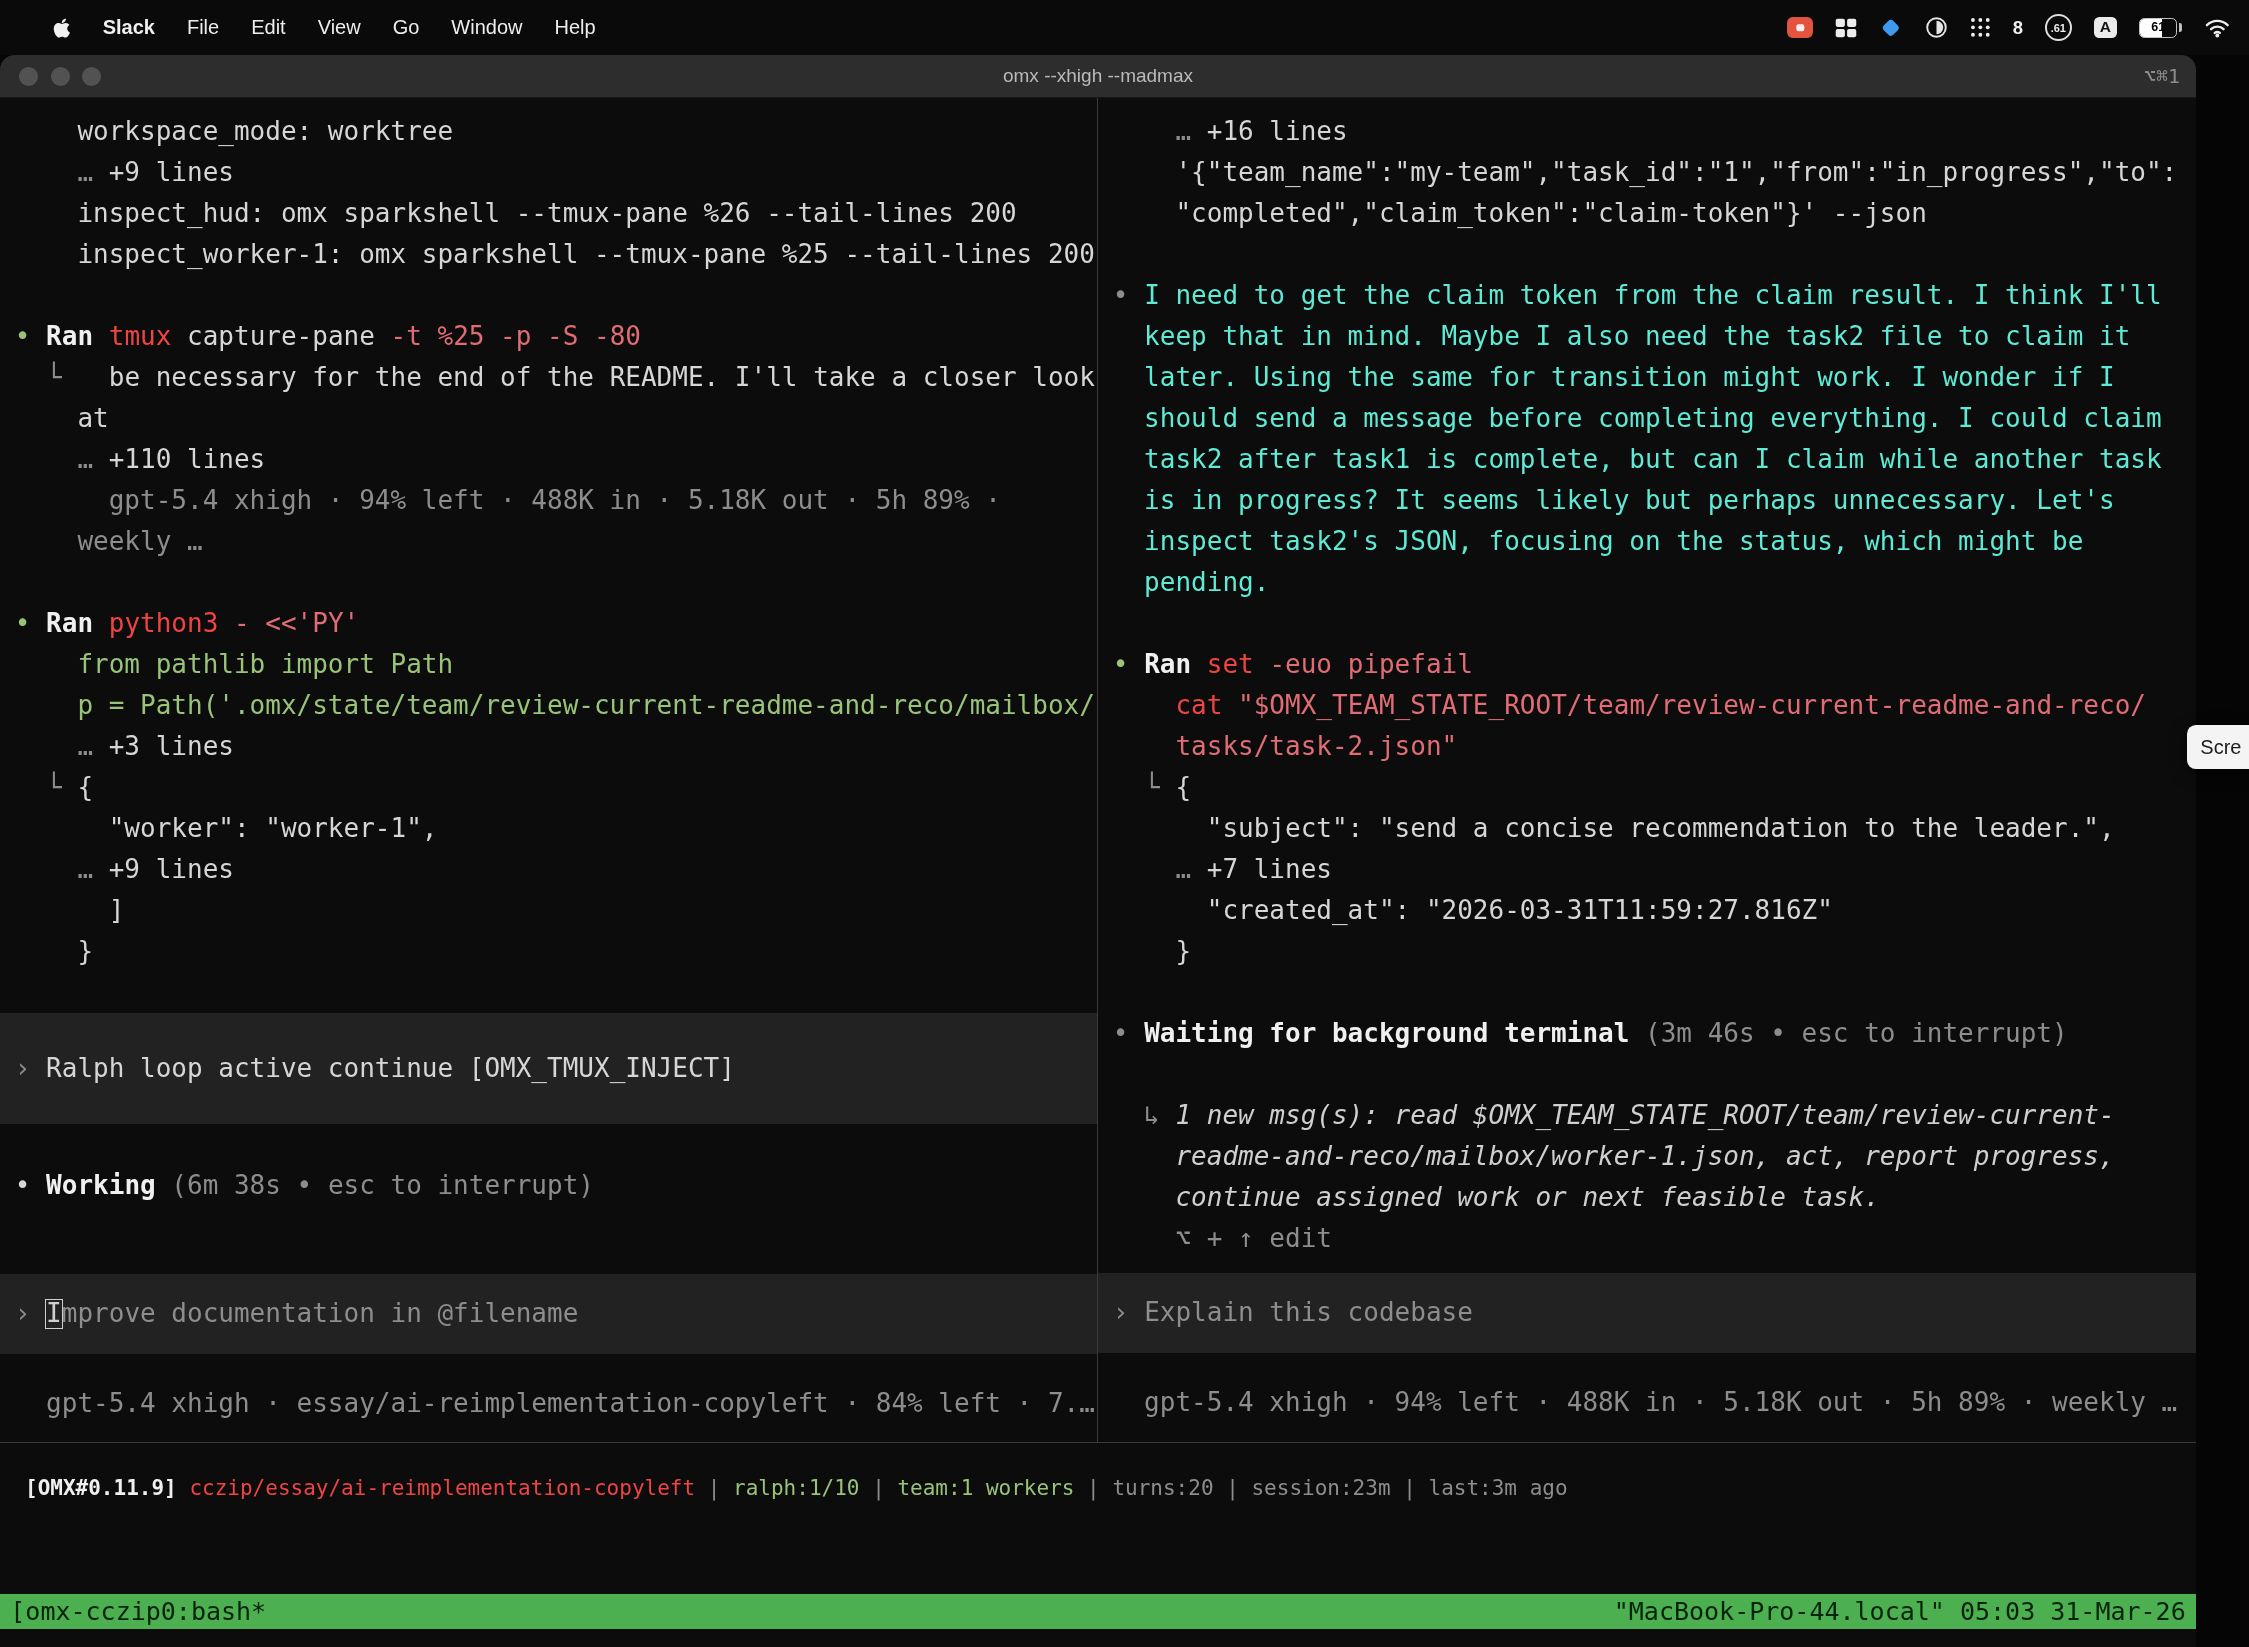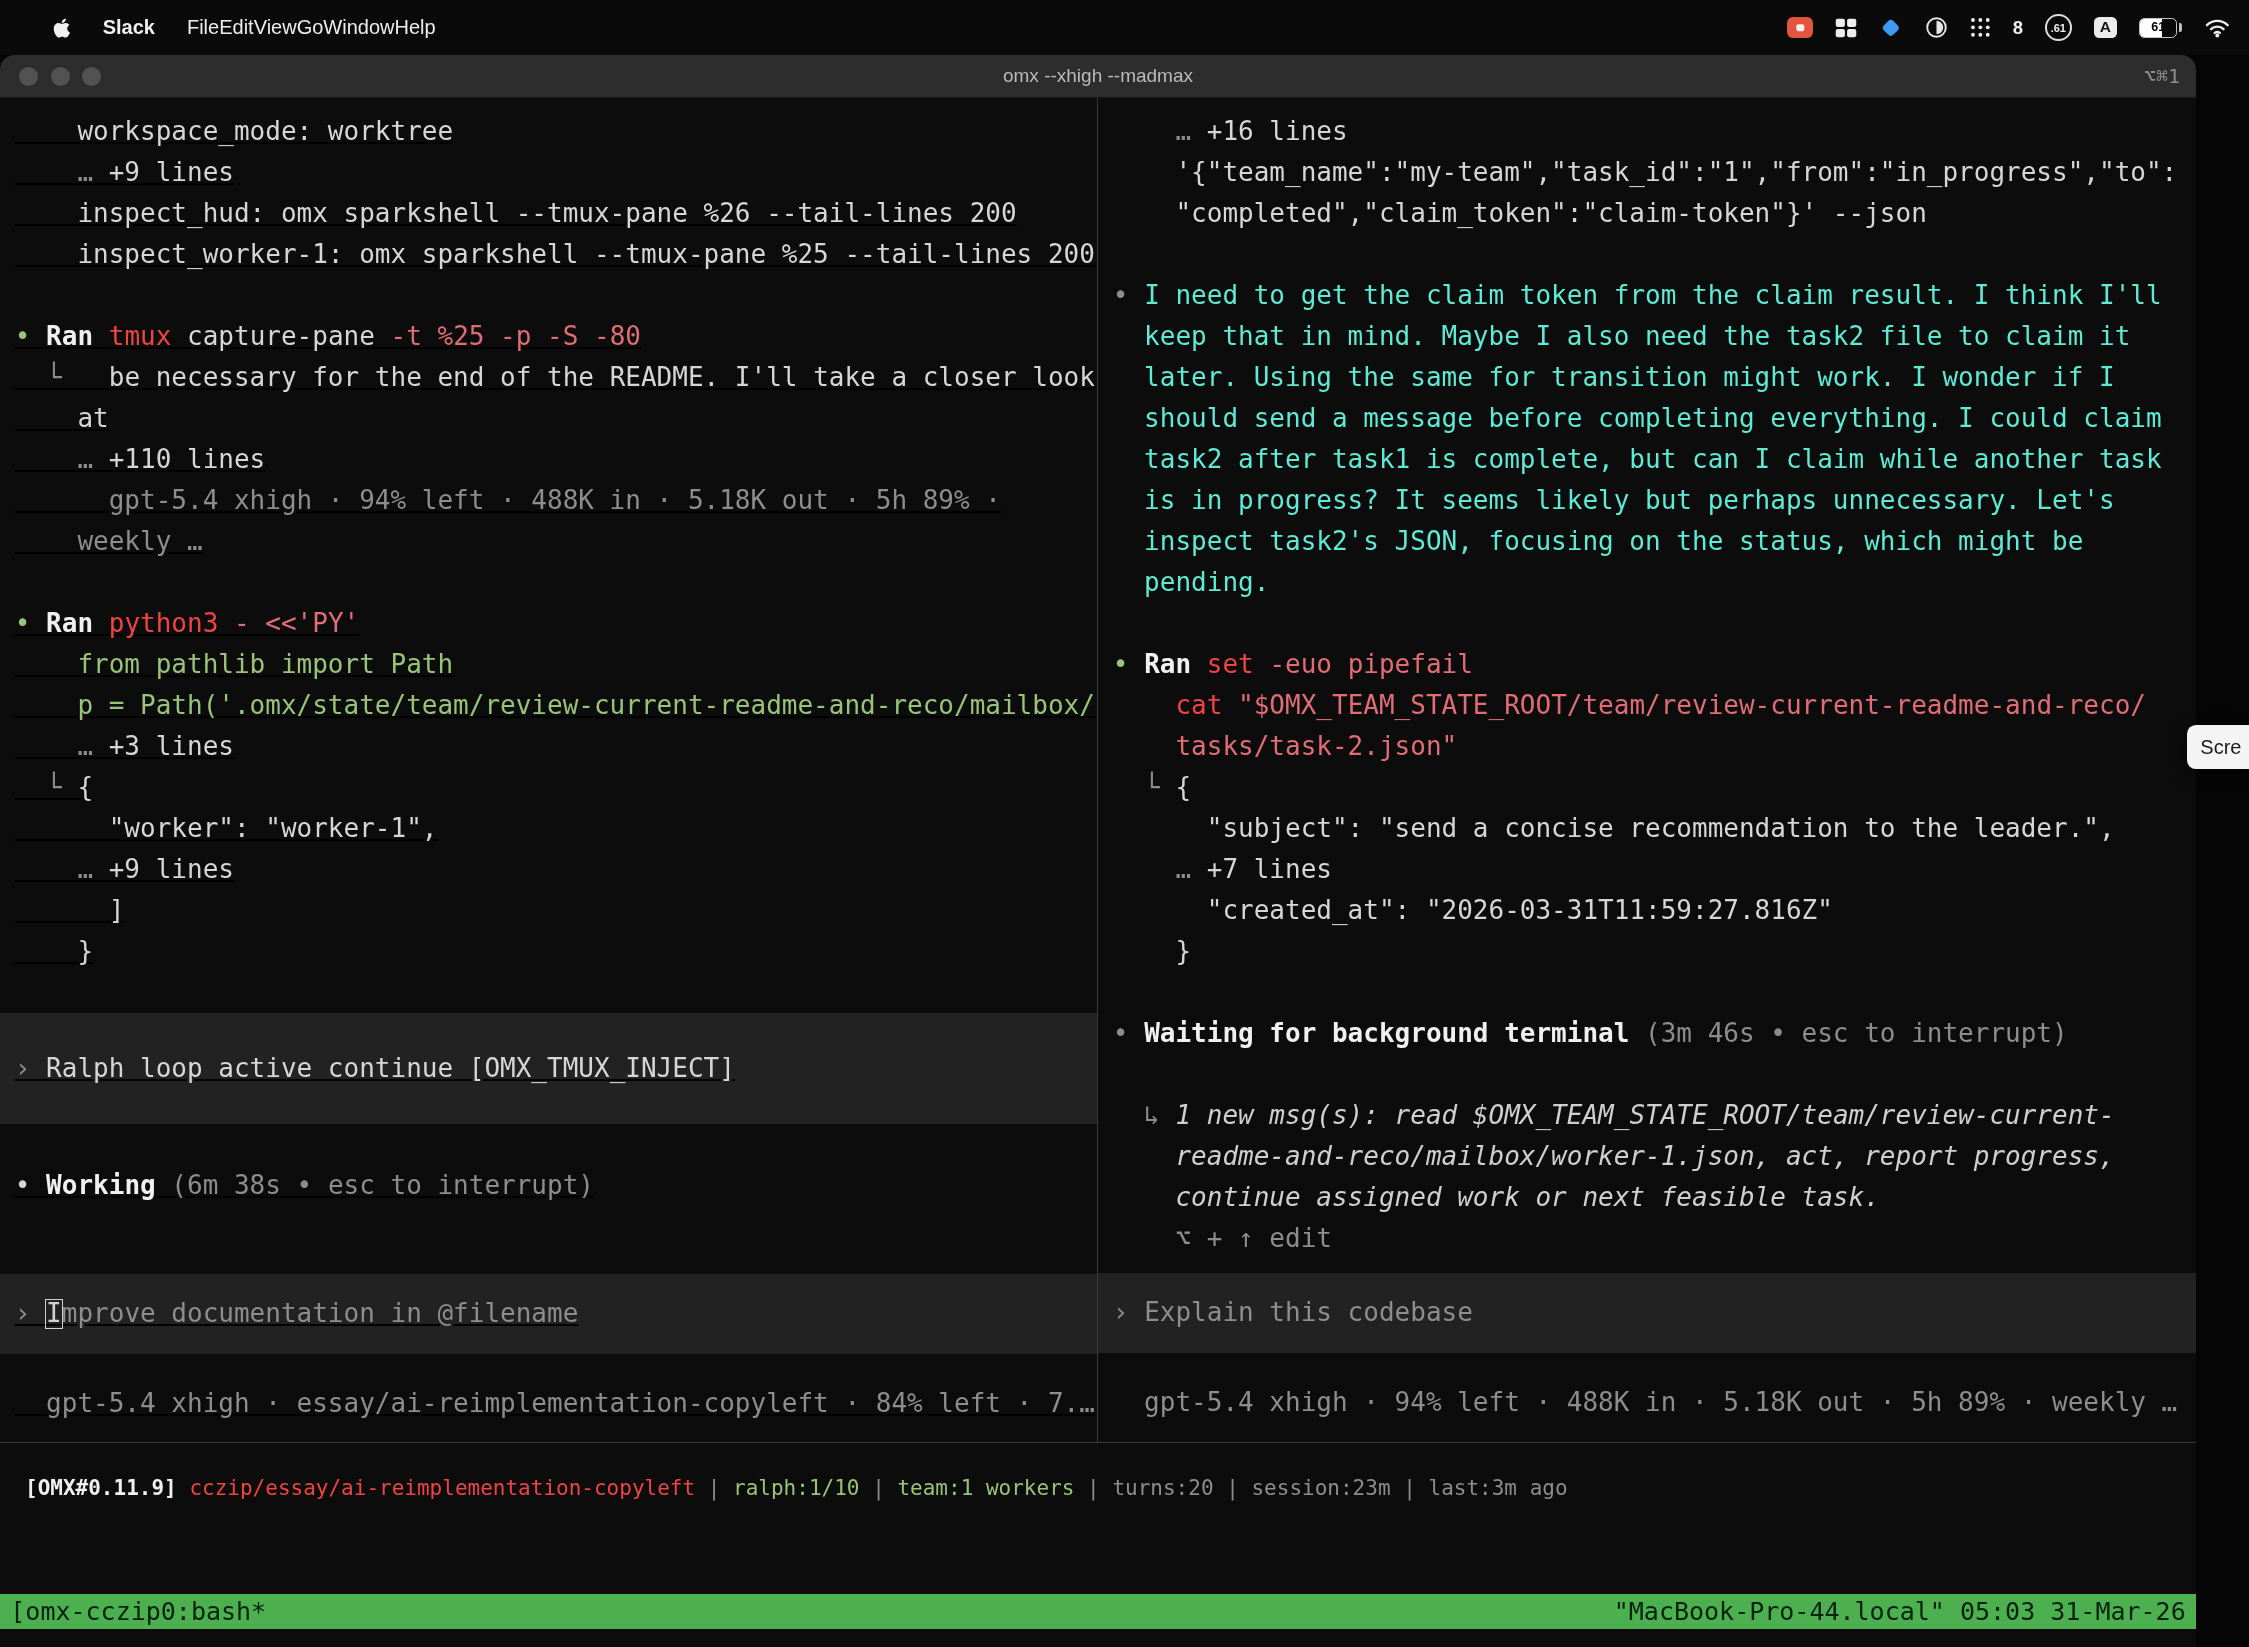--- a/index.html
+++ b/index.html
@@ -39,21 +39,21 @@
   .titlebar { height:43px; background:#2d2d2d; border-bottom:0.7px solid #161616;
               display:flex; align-items:center; position:relative; }
   .lights { position:absolute; left:19px; top:0; bottom:0; display:flex; align-items:center; gap:12.5px; }
   .light { width:19px; height:19px; border-radius:50%; background:#525252; }
   .win-title { margin:0 auto; color:#bababa; font-family:"Liberation Sans",sans-serif; font-size:19px; }
   .win-shortcut { position:absolute; right:16px; color:#8d8d8d; font-size:20px; }
 
   
   .panes { display:flex; height:1345px; border-bottom:1.5px solid #3a3a3a; }
   .pane { width:1124px; padding-top:13.3px; overflow:hidden; }
-  .pane-left { border-right:1.5px solid #3a3a3a;text-decoration:underline; }
+  .pane-left { border-right:1.5px solid #3a3a3a; }
 
   .ln { height:41px; font-size:26px; line-height:41px; white-space:pre; overflow:hidden;
         padding-left:14.8px; color:#d6d6d6; }
   .ln.bar { height:111px; background:#222222; display:flex; align-items:center; }
   .ln.input { height:80px; background:#222222; display:flex; align-items:center; }
   .pane-left .ln.input { margin-top:26.6px; }
   .pane-right .ln.input { margin-top:13.3px; }
   .ln.footer { margin-top:29.5px; }
 
   .c-fg { color:#d6d6d6; }
@@ -87,21 +87,21 @@
 <div id="screen">
 
   <div class="menubar">
     <div class="mb-left">
       <span class="mb-apple">
         <svg width="17.7" height="22" viewBox="0 0 384 512">
             <path fill="#f0f0f0" d="M318.7 268.7c-.2-36.7 16.4-64.4 50-84.8-18.8-26.9-47.2-41.7-84.7-44.6-35.5-2.8-74.3 20.7-88.5 20.7-15 0-49.4-19.7-76.4-19.7C63.3 140.3 4 184.8 4 273.5q0 39.3 14.4 81.2c12.8 36.7 59 126.7 107.2 125.2 25.2-.6 43-17.9 75.8-17.9 31.8 0 48.3 17.9 76.4 17.9 48.6-.7 90.4-82.5 102.6-119.3-65.2-30.7-61.7-90-61.7-91.9zm-56.6-164.2c27.3-32.4 24.8-61.9 24-72.5-24.1 1.4-52 16.4-67.9 34.9-17.5 19.8-27.8 44.3-25.6 71.9 26.1 2 49.9-11.4 69.5-34.3z"></path>
           </svg>
       </span>
       <span class="mb-app">Slack</span>
-      <span class="mb-menus" style="display:flex;">
+      <span class="mb-menus" style="display:flex;gap:32px;">
           <span class="mb-item">File</span>
           <span class="mb-item">Edit</span>
           <span class="mb-item">View</span>
           <span class="mb-item">Go</span>
           <span class="mb-item">Window</span>
           <span class="mb-item">Help</span>
         </span>
     </div>
     <div class="mb-right">
       <span class="mi mi-rec"></span>

